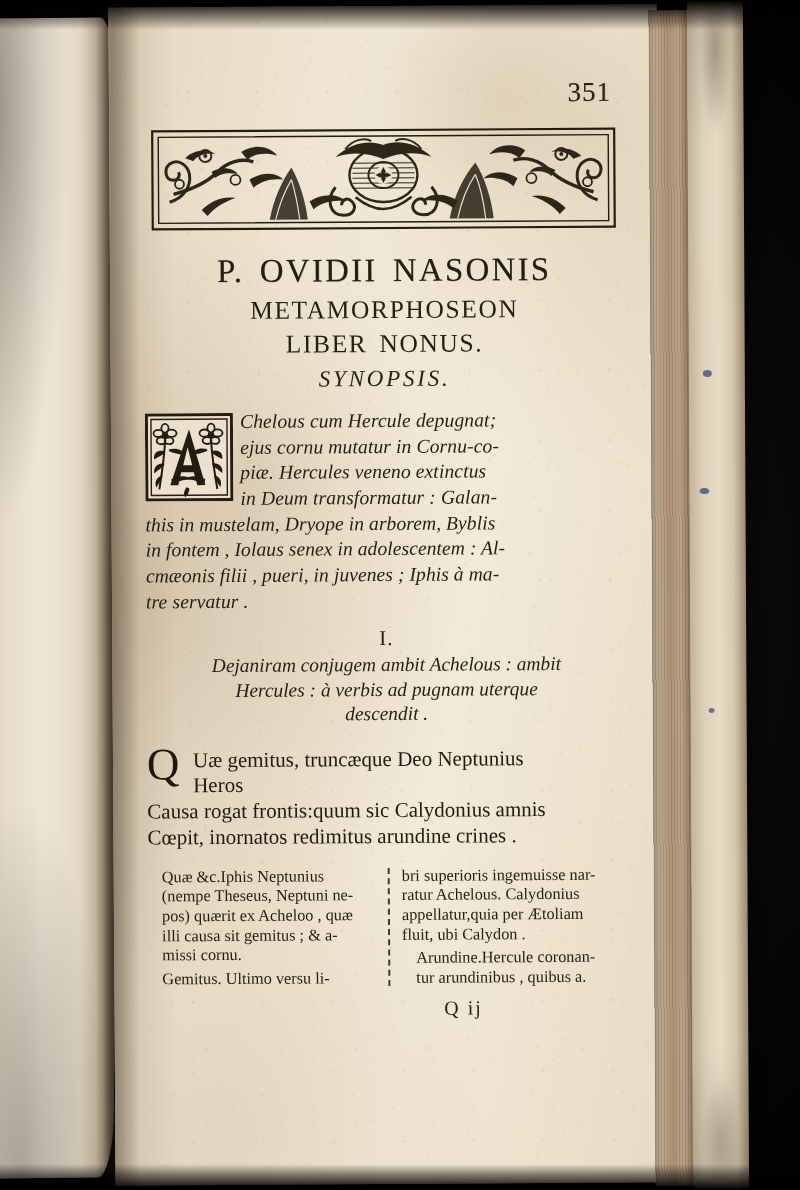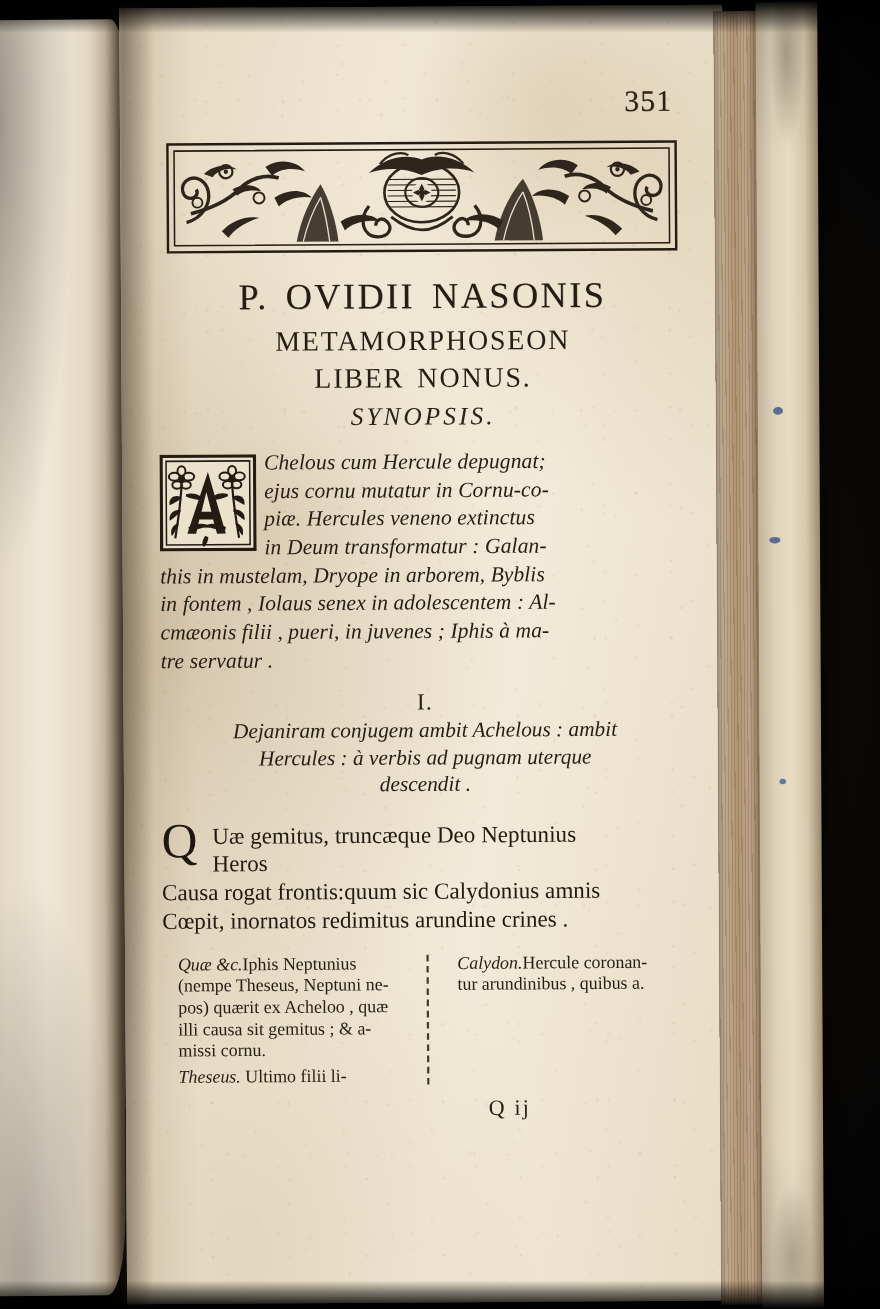--- a/index.html
+++ b/index.html
@@ -262,21 +262,20 @@
     left: 50%;
     top: 2px;
     width: 0;
     height: 118px;
     border-left: 2.4px dashed #2a2217;
     opacity: 0.88;
   }
   .note-para { margin: 0 0 1px 0; }
   .note-para + .note-para { margin-top: 4px; }
   .note-para .lead {
-    font-style: italic;
     text-align: center;
   }
   .note-indent { text-indent: 14px; }
   .nline { display: block; white-space: nowrap; }
 
   
   #signature {
     text-align: center;
     margin-top: 8px;
     padding-left: 150px;
@@ -525,28 +524,35 @@
 
         <div class="note-col left">
           <p class="note-para note-indent">
             <span class="lead">Quæ &amp;c.</span><span>Iphis Neptunius</span>
             <span class="nline">(nempe Theseus, Neptuni ne-</span>
             <span class="nline">pos) quærit ex Acheloo , quæ</span>
             <span class="nline">illi causa sit gemitus ;  &amp; a-</span>
             <span class="nline">missi cornu.</span>
           </p>
           <p class="note-para note-indent">
-            <span class="lead">Theseus.</span>
-            <span>Ultimo filii li-</span>
+            <span class="lead">Gemitus.</span>
+            <span>Ultimo versu li-</span>
           </p>
         </div>
 
         <div class="note-col right">
+          <p class="note-para">
+            <span class="nline">bri superioris ingemuisse nar-</span>
+            <span>ratur Achelous.</span>
+            <span class="lead">Calydonius</span>
+            <span class="nline">appellatur,quia per Ætoliam</span>
+            <span class="nline">fluit, ubi Calydon .</span>
+          </p>
           <p class="note-para note-indent">
-            <span class="lead">Calydon.</span><span>Hercule coronan-</span>
+            <span class="lead">Arundine.</span><span>Hercule coronan-</span>
             <span class="nline">tur arundinibus , quibus a.</span>
           </p>
         </div>
       </div>
 
       <div id="signature">Q ij</div>
 
     </div>
   </div>
 

